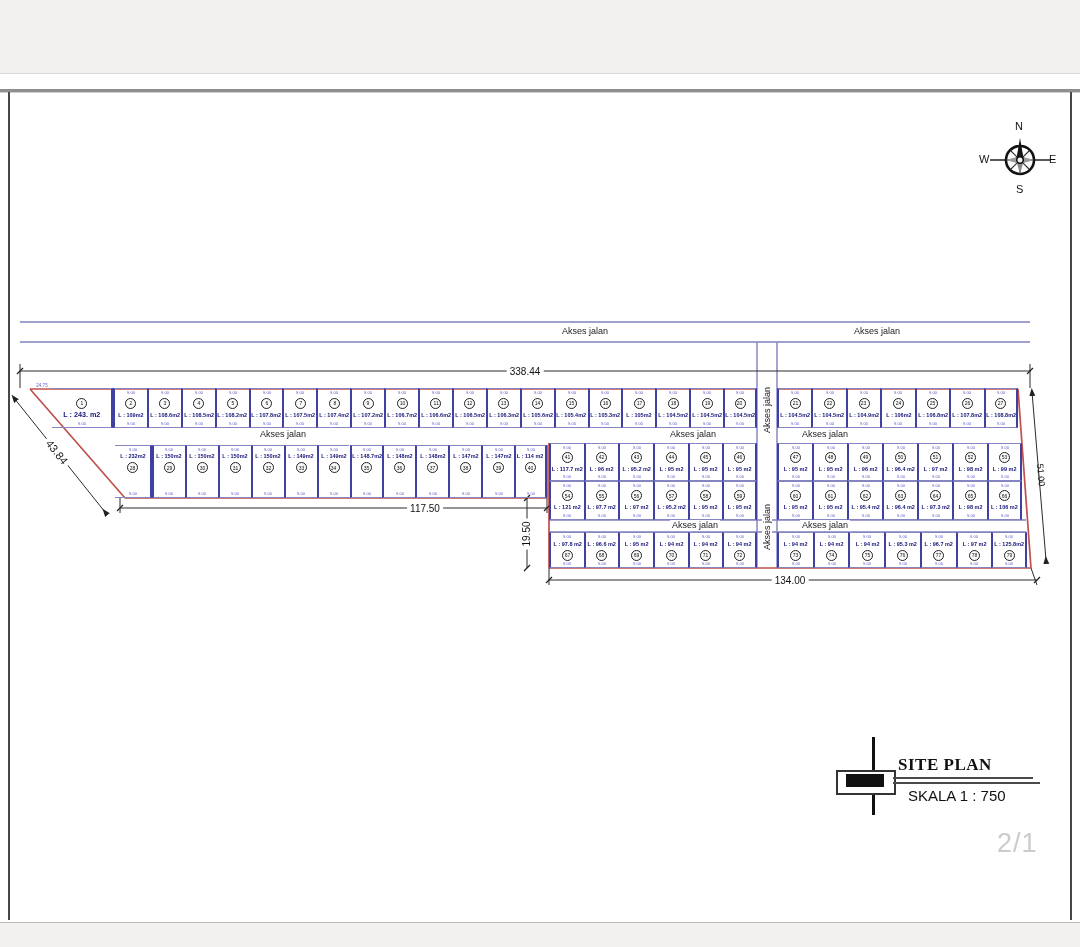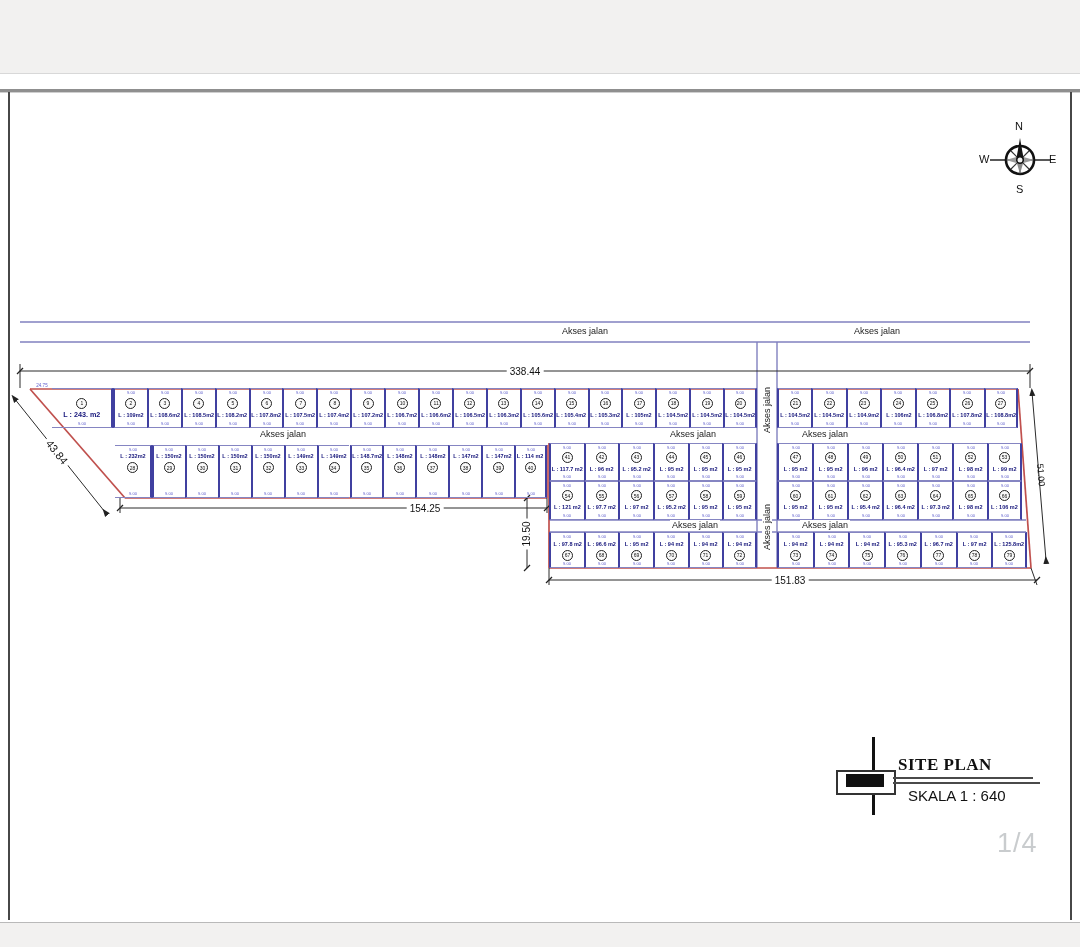--- a/index.html
+++ b/index.html
@@ -761,22 +761,22 @@
   <div class="abs road-label" style="left:877px;top:331px;">Akses jalan</div>
   <div class="abs road-label" style="left:283px;top:434px;">Akses jalan</div>
   <div class="abs road-label" style="left:693px;top:434px;">Akses jalan</div>
   <div class="abs road-label" style="left:825px;top:434px;">Akses jalan</div>
   <div class="abs road-label" style="left:695px;top:525px;">Akses jalan</div>
   <div class="abs road-label" style="left:825px;top:525px;">Akses jalan</div>
   <div class="abs road-label vert" style="left:767px;top:410px;">Akses jalan</div>
   <div class="abs road-label vert" style="left:767px;top:527px;">Akses jalan</div>
 
   <div class="abs dim-label" style="left:525px;top:371px;">338.44</div>
-  <div class="abs dim-label" style="left:425px;top:508px;">154.25</div>
-  <div class="abs dim-label" style="left:790px;top:580px;">151.83</div>
+  <div class="abs dim-label" style="left:425px;top:508px;">117.50</div>
+  <div class="abs dim-label" style="left:790px;top:580px;">134.00</div>
   <div class="abs dim-label r90" style="left:526px;top:534px;">19.50</div>
   <div class="abs dim-label diag" style="left:57px;top:452px;">43.84</div>
   <div class="abs dim-label diag-r" style="left:1041px;top:475px;">51.00</div>
   <div class="abs tiny-dim" style="left:42px;top:385px;">24.75</div>
 
   <svg class="abs" style="left:984px;top:124px;" width="72" height="72" viewBox="0 0 72 72">
     <line x1="6" y1="36" x2="66" y2="36" stroke="#222" stroke-width="1.6"></line>
     <circle cx="36" cy="36" r="14" fill="#fff" stroke="#111" stroke-width="2.6"></circle>
     <g stroke="#333" stroke-width="1.1">
       <line x1="36" y1="23" x2="36" y2="49"></line>
@@ -793,16 +793,16 @@
   <span class="abs compass-letter" style="left:1016px;top:183px;">S</span>
   <span class="abs compass-letter" style="left:979px;top:153px;">W</span>
   <span class="abs compass-letter" style="left:1049px;top:153px;">E</span>
 
   <div class="abs tb-vline"></div>
   <div class="abs tb-logo-box"></div>
   <div class="abs tb-logo-fill"></div>
   <div class="abs tb-title">SITE PLAN</div>
   <div class="abs tb-line1"></div>
   <div class="abs tb-line2"></div>
-  <div class="abs tb-scale">SKALA 1 : 640</div>
-
-  <div class="abs page-num">1/4</div>
+  <div class="abs tb-scale">SKALA 1 : 750</div>
+
+  <div class="abs page-num">2/1</div>
 </div>
 
 </body></html>

